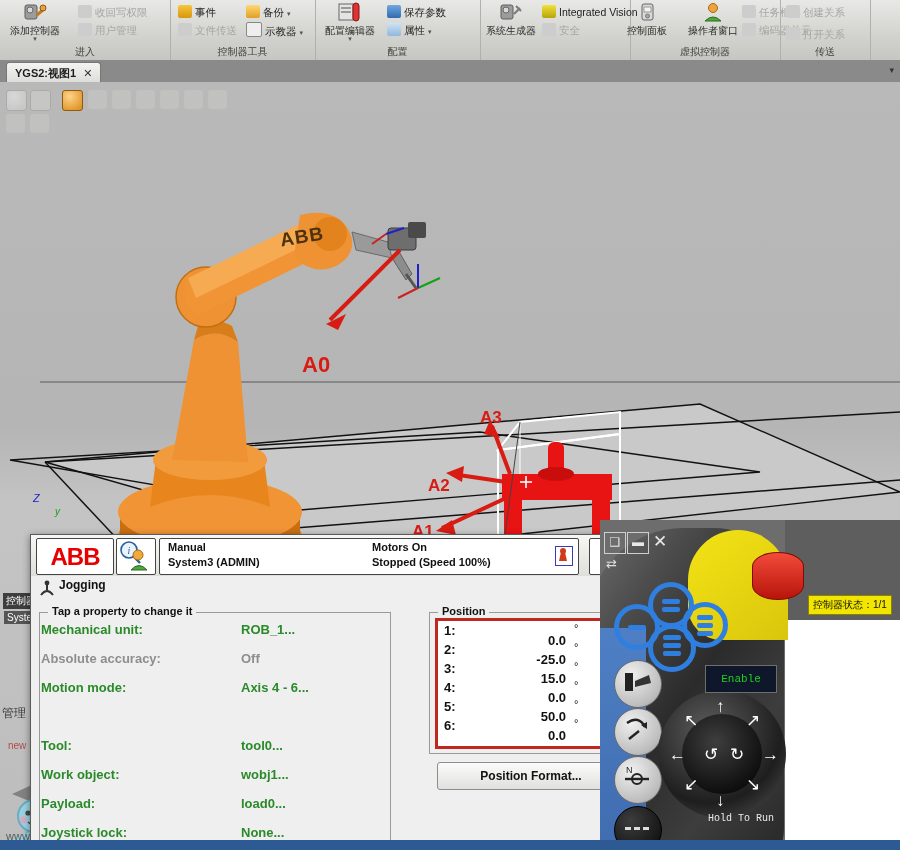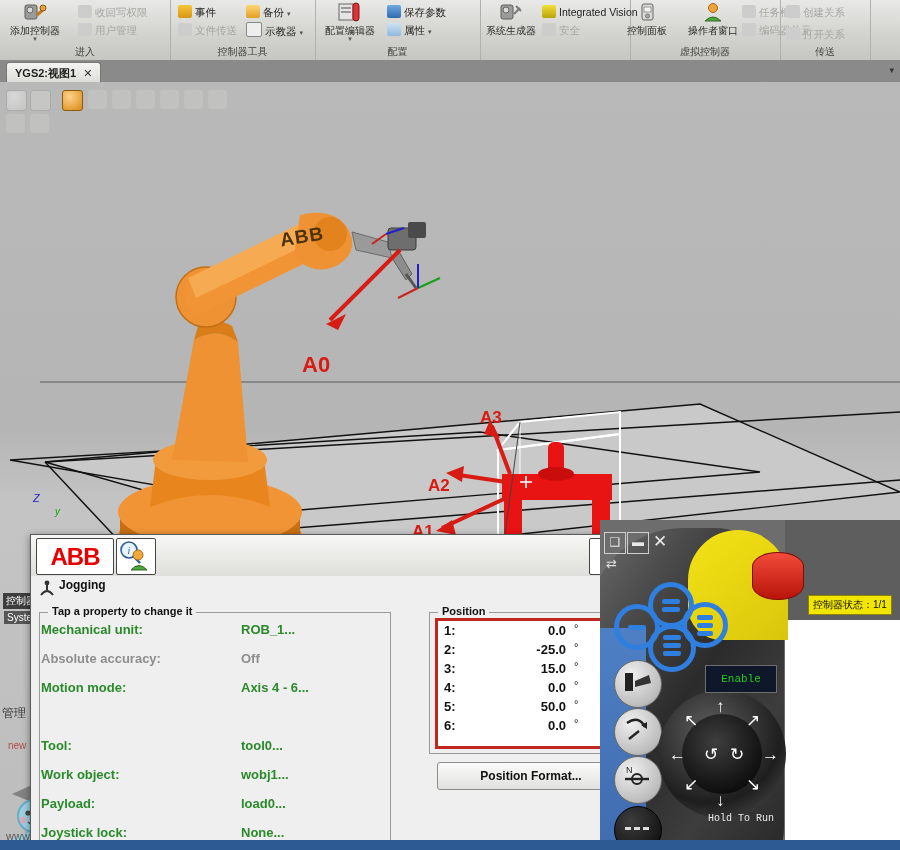--- a/index.html
+++ b/index.html
@@ -95,21 +95,21 @@
   .pk{position:absolute;left:0;top:0;font-size:13px;font-weight:bold;}
   .pv{position:absolute;left:200px;top:0;font-size:13px;font-weight:bold;}
   .green{color:#2a8a2a;}
   .grey{color:#8e8e8e;}
   
   #posfs{left:398px;top:14px;width:174px;height:140px;}
   #posred{position:absolute;left:404px;top:20px;width:166px;height:125px;
     border:3px solid #c0271f;background:#fff;}
   .posrow{position:absolute;left:0;width:160px;height:19px;}
   .posrow .pn{position:absolute;left:6px;top:0;font-size:13px;font-weight:bold;color:#111;}
-  .posrow .pval{position:absolute;left:40px;top:0;width:88px;text-align:right;
+  .posrow .pval{position:absolute;left:40px;top:10px;width:88px;text-align:right;
     font-size:13px;font-weight:bold;color:#111;}
   .posrow .pdeg{position:absolute;left:136px;top:-1px;font-size:11px;color:#111;}
   
   #pendant{position:absolute;left:600px;top:520px;width:300px;height:330px;
     overflow:hidden;background:#6d6d6d;}
   #pdbody{position:absolute;left:-12px;top:8px;width:196px;height:360px;
     border-radius:95px 70px 60px 60px;
     background:linear-gradient(125deg,#6e6e6e 0%,#4c4c4c 22%,#2b2b2b 48%,#3d3d3d 70%,#242424 100%);}
   #pdblue{position:absolute;left:0px;top:108px;width:46px;height:240px;
     background:linear-gradient(#4e7fc4,#3f6aae);}
@@ -420,20 +420,32 @@
     </div>
     <div id="fpinfo">
       <svg width="34" height="32" viewBox="0 0 34 32">
         <circle cx="12" cy="11" r="8" fill="#e9f3fb" stroke="#2a5f9e" stroke-width="1.6"></circle>
         <text x="12" y="15" font-size="10" text-anchor="middle" fill="#2a5f9e" font-family="Liberation Serif,serif" font-style="italic">i</text>
         <path d="M17 18 l6 6" stroke="#2a5f9e" stroke-width="2.4"></path>
         <circle cx="21" cy="16" r="5" fill="#f0a93c" stroke="#a86a14"></circle>
         <path d="M14 31 q8 -9 16 0 z" fill="#4fa83a" stroke="#2d6a20"></path>
       </svg>
     </div>
+    <div id="fpstat">
+      <span class="c1">Manual</span>
+      <span class="c1b">System3 (ADMIN)</span>
+      <span class="c2">Motors On</span>
+      <span class="c2b">Stopped (Speed 100%)</span>
+      <span class="rbadge">
+        <svg width="14" height="16" viewBox="0 0 14 16">
+            <path d="M3 14 l2 -9 l4 0 l2 9 z" fill="#cf3b1a"></path>
+            <circle cx="7" cy="4" r="3" fill="#cf3b1a"></circle>
+          </svg>
+      </span>
+    </div>
     <div id="fpclose">✕</div>
   </div>
 
   <div id="fpjog">
     <svg width="20" height="18" viewBox="0 0 20 18" style="position:absolute;left:6px;top:3px;">
       <circle cx="10" cy="4" r="2.4" fill="#333"></circle>
       <path d="M4 16 q6 -8 12 0" stroke="#333" stroke-width="2" fill="none"></path>
       <path d="M10 6 l0 5" stroke="#333" stroke-width="2"></path>
     </svg>
     <span class="jt">Jogging</span>

